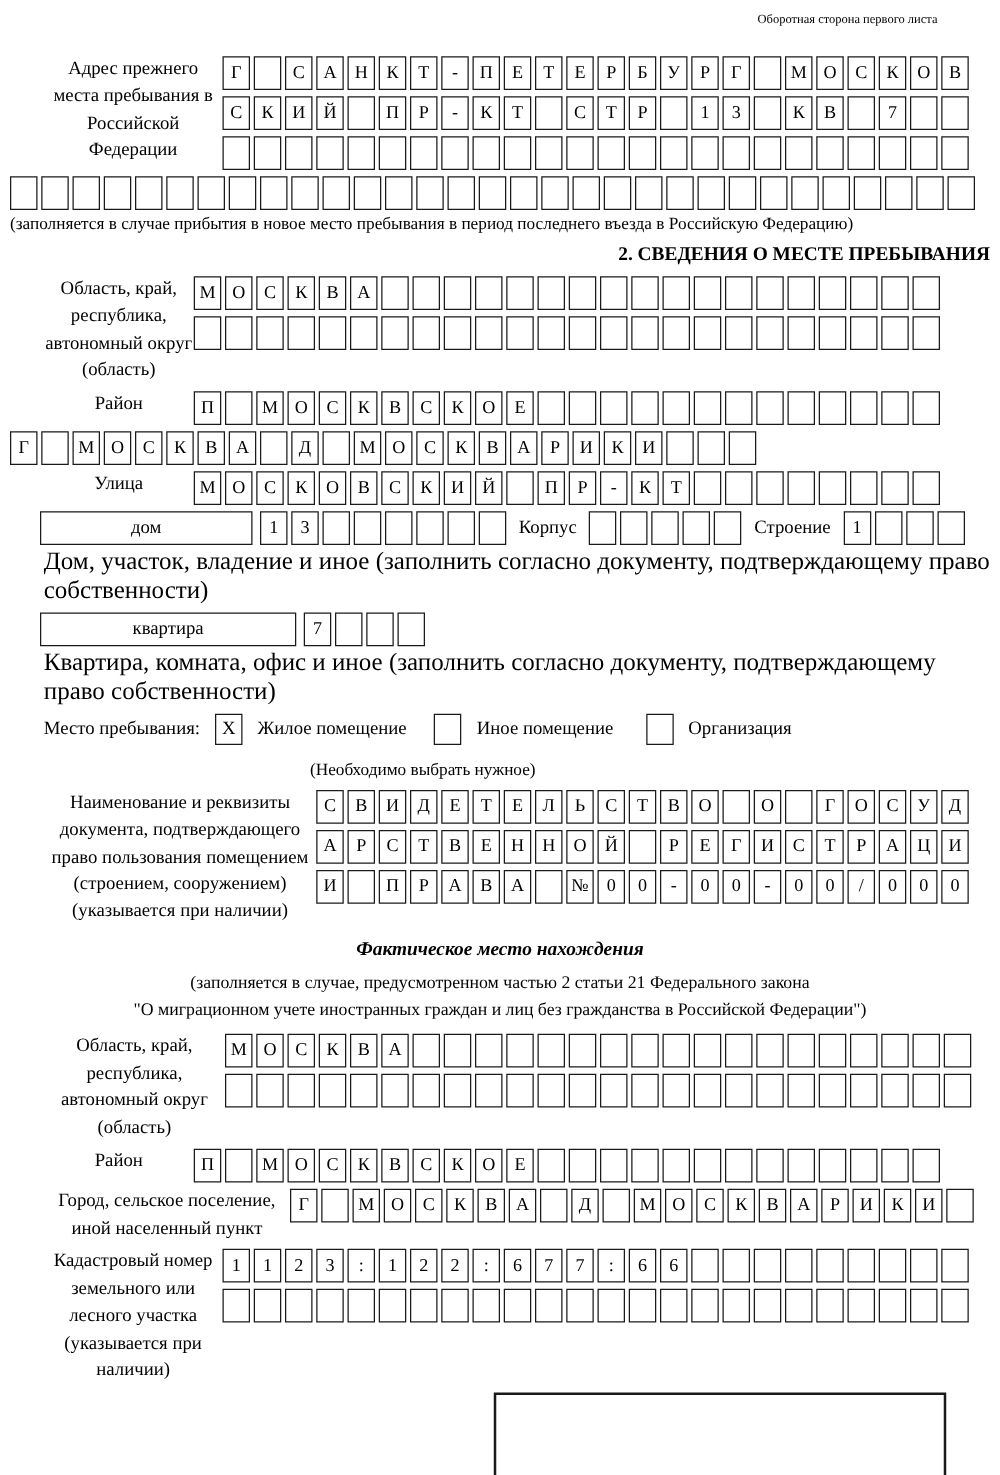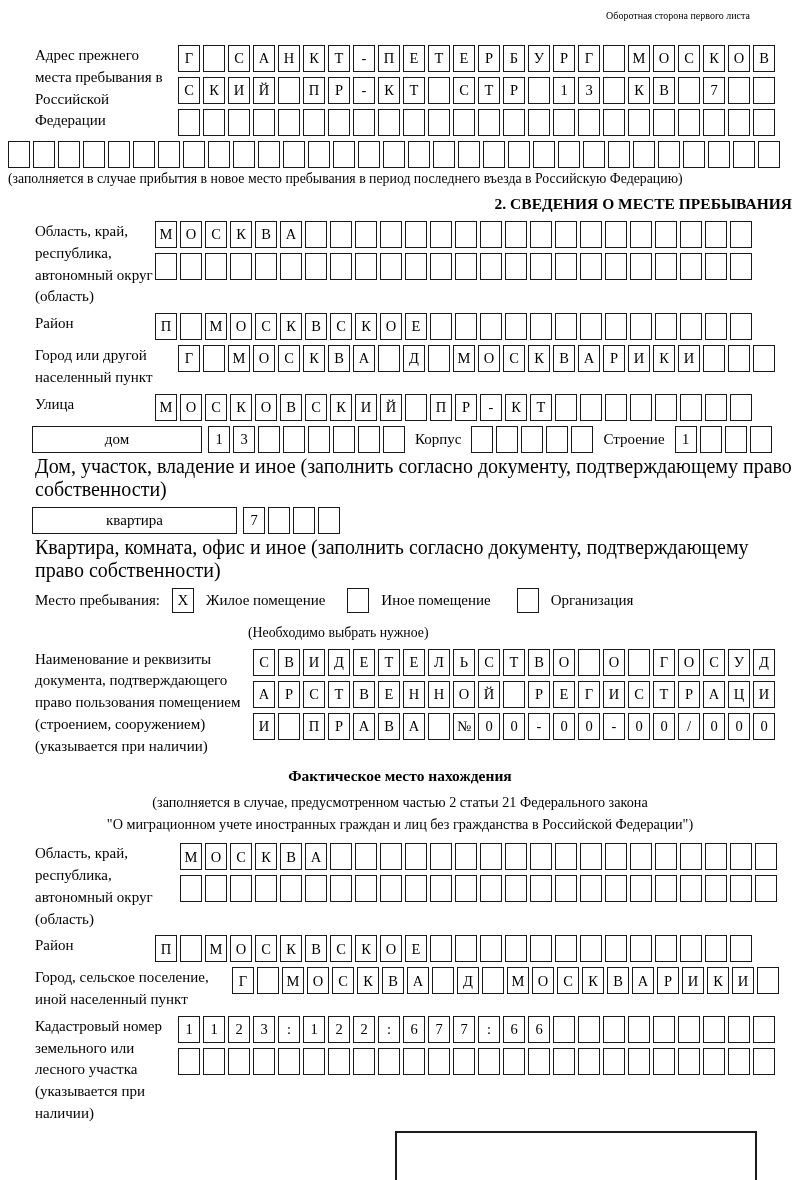--- a/index.html
+++ b/index.html
@@ -16,21 +16,21 @@
   .cells { display:flex; gap:3px; flex:none; }
   .cell {
     box-sizing:border-box; flex:none;
     width:22px; height:27px;
     border:1.6px solid #1a1a1a;
     display:flex; align-items:center; justify-content:center;
     font-size:14.5px; line-height:1;
   }
   .rowstack { display:flex; flex-direction:column; gap:5px; }
 
-  .frow { display:flex; align-items:flex-start; margin-bottom:5px; }
+  .frow { display:flex; align-items:flex-start; margin-bottom:5px;text-align:center; }
   .flabel { flex:none; margin-left:27px; line-height:1.45; }
   .w120 { width:120px; } .w143 { width:143px; } .w197 { width:197px; }
   .w218 { width:218px; } .w145 { width:145px; }
 
   .note { font-size:13.8px; }
   .note-center { text-align:left; margin:2px 0 6px 0; }
   .note-left { margin:1px 0 6px 27px; font-size:20px; }
 
   .sec-title { text-align:right; font-weight:bold; font-size:15.5px; margin:8px 0 8px 0; }
 
@@ -41,21 +41,21 @@
   .house-row { display:flex; align-items:center; margin:3px 0 2px 24px; gap:6px;text-align:center; }
   .seg-label { margin:0 4px; }
 
   .stay-row { display:flex; align-items:center; margin-left:27px; gap:12px; margin-bottom:12px; }
   .checkbox {
     box-sizing:border-box; width:22px; height:25px; border:1.6px solid #1a1a1a;
     display:flex; align-items:center; justify-content:center; font-size:15px; flex:none;
   }
   .stay-note { margin:0 0 8px 240px; font-size:13.8px; }
 
-  .fact-title { text-align:center; font-weight:bold; font-size:15.5px; margin:10px 0 6px 0; }
+  .fact-title { text-align:center; font-weight:bold; font-size:15.5px; margin:10px 0 6px 0;font-style:italic; }
   .fact-note { text-align:center; font-size:14.2px; line-height:1.55; margin-bottom:8px; }
 
   .stamp-box {
     box-sizing:border-box; width:362px; height:174px;
     border:2px solid #1a1a1a; margin:6px 0 6px 387px;
   }
 </style>
 </head>
 <body>
 
@@ -265,21 +265,20 @@
         <span class="cell"></span>
         <span class="cell"></span>
         <span class="cell"></span>
         <span class="cell"></span>
         <span class="cell"></span>
         <span class="cell"></span>
       </div>
   </div>
 
   <div class="frow">
-    <div class="flabel w143">Город или другой населенный пункт</div>
     <div class="cells">
         <span class="cell">Г</span>
         <span class="cell"></span>
         <span class="cell">М</span>
         <span class="cell">О</span>
         <span class="cell">С</span>
         <span class="cell">К</span>
         <span class="cell">В</span>
         <span class="cell">А</span>
         <span class="cell"></span>

